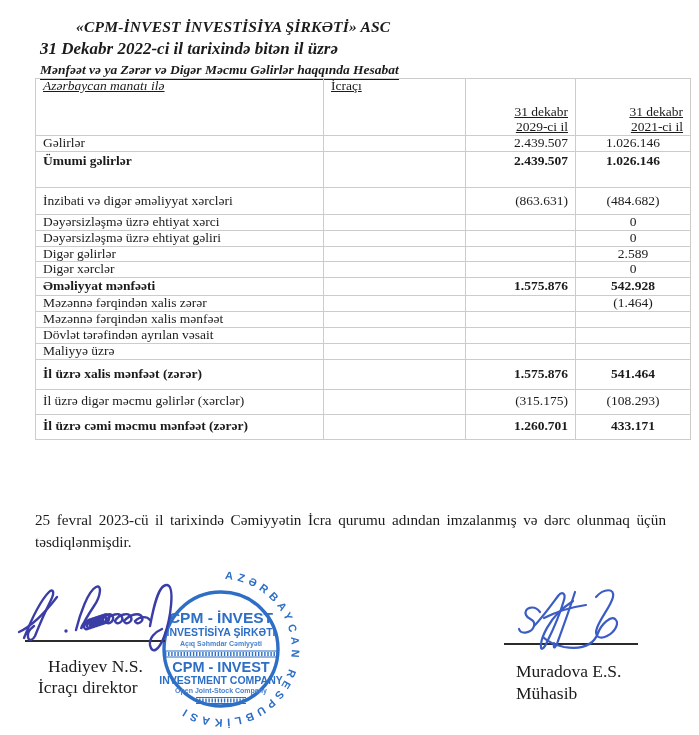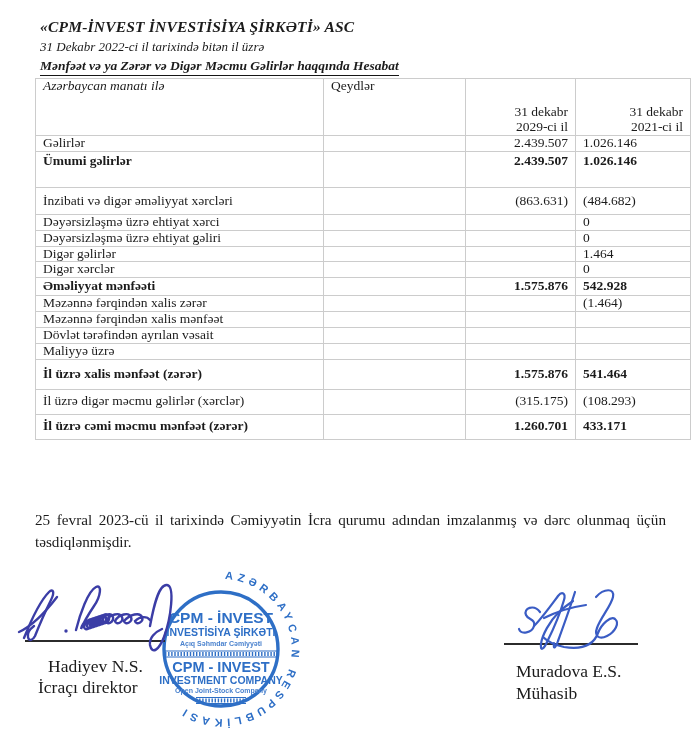--- a/index.html
+++ b/index.html
@@ -2,37 +2,37 @@
 <html><head>
 <meta charset="utf-8">
 <style>
   html,body{margin:0;padding:0;background:#fff;}
   .sheet{
     position:relative;width:699px;height:735px;background:#ffffff;overflow:hidden;
     font-family:"Liberation Serif","DejaVu Serif",serif;color:#1b1b1b;
   }
   
   .doc-header{position:absolute;left:40px;top:18px;}
-  .doc-title-1{font-size:15.5px;font-weight:bold;font-style:italic;letter-spacing:.2px;}
-  .doc-title-2{font-size:13px;font-weight:normal;font-style:italic;margin-top:3px;}
+  .doc-title-1{font-size:15.5px;font-weight:bold;font-style:italic;letter-spacing:.2px;margin-left:36px;}
+  .doc-title-2{font-size:17px;font-weight:bold;font-style:italic;margin-top:3px;}
   .doc-title-3{font-size:13.5px;font-weight:bold;font-style:italic;margin-top:3px;
                display:inline-block;border-bottom:1.6px solid #151515;padding-bottom:1px;}
   
   table.fin{position:absolute;left:35px;top:78px;width:655px;border-collapse:collapse;table-layout:fixed;}
   table.fin td, table.fin th{border:1px solid #cccccc;padding:0 7px;font-weight:normal;
     font-size:13.5px;line-height:1.1;overflow:hidden;white-space:nowrap;}
-  tr.hdr{height:57px;}
+  tr.hdr{height:57px;text-decoration:underline;}
   th.h-currency{text-align:left;vertical-align:top;font-style:italic;padding-top:3px;}
   th.h-notes{text-align:left;vertical-align:top;font-weight:bold;padding-top:3px;padding-left:42px;font-size:14.5px;}
   th.h-year{text-align:right;vertical-align:bottom;font-weight:bold;padding-bottom:4px;line-height:17px;font-size:13.5px;}
   th.h-y2022{padding-right:10px;}
   th.h-y2021{padding-right:17px;}
   td.label{text-align:left;}
   td.v2022{text-align:right;padding-right:10px;font-size:14px;}
-  td.v2021{text-align:left;padding-right:17px;font-size:14px;}
+  td.v2021{text-align:center;padding-right:17px;font-size:14px;}
   tr.bold td{font-weight:bold;}
   tr.vtop td{vertical-align:top;padding-top:2px;}
   tr.vbot td{vertical-align:bottom;padding-bottom:5px;}
   
   .approval-note{position:absolute;left:35px;top:509px;width:631px;font-size:15.2px;line-height:21.5px;}
   .approval-note .l1{text-align:justify;text-align-last:justify;}
   
   .sig-line{position:absolute;height:2px;background:#2b2b2b;z-index:2;}
   .sig-line-left{left:25px;top:640px;width:140px;}
   .sig-line-right{left:504px;top:643px;width:134px;}
@@ -58,21 +58,21 @@
   <table class="fin">
     <colgroup>
       <col style="width:288px">
         <col style="width:142px">
         <col style="width:110px">
         <col style="width:115px">
     </colgroup>
     <thead>
       <tr class="hdr">
         <th class="h-currency">Azərbaycan manatı ilə</th>
-        <th class="h-notes">Qeydlər</th>
+        <th class="h-notes">İcraçı</th>
         <th class="h-year h-y2022">
           <span>31 dekabr</span><br>
           <span>2029-ci il</span>
         </th>
         <th class="h-year h-y2021">
           <span>31 dekabr</span><br>
           <span>2021-ci il</span>
         </th>
       </tr>
     </thead>
@@ -104,21 +104,21 @@
         <tr class="" style="height: 13px;">
           <td class="label">Dəyərsizləşmə üzrə ehtiyat gəliri</td>
           <td class="note"></td>
           <td class="v2022"></td>
           <td class="v2021">0</td>
         </tr>
         <tr class="" style="height: 14px;">
           <td class="label">Digər gəlirlər</td>
           <td class="note"></td>
           <td class="v2022"></td>
-          <td class="v2021">1.464</td>
+          <td class="v2021">2.589</td>
         </tr>
         <tr class="" style="height: 14px;">
           <td class="label">Digər xərclər</td>
           <td class="note"></td>
           <td class="v2022"></td>
           <td class="v2021">0</td>
         </tr>
         <tr class="bold " style="height: 18px;">
           <td class="label">Əməliyyat mənfəəti</td>
           <td class="note"></td>

